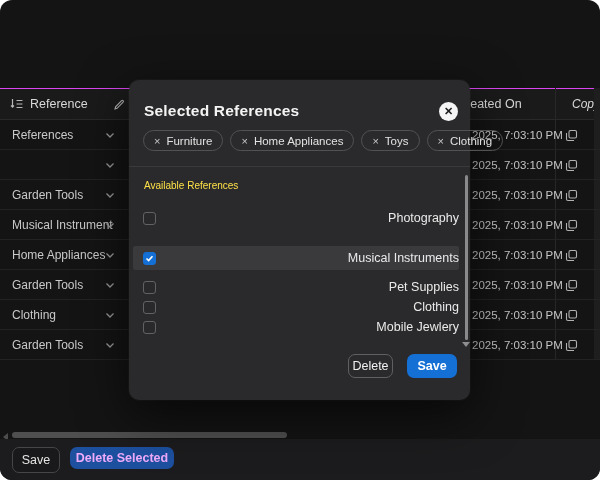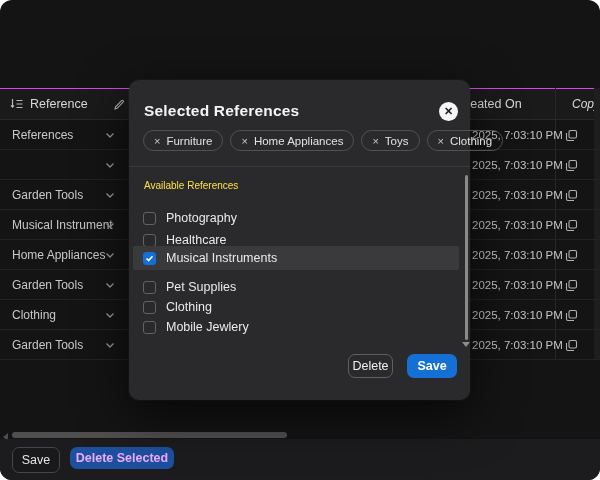--- a/index.html
+++ b/index.html
@@ -35,21 +35,21 @@
     box-shadow:0 14px 50px rgba(0,0,0,0.65), 0 0 0 1px rgba(255,255,255,0.03);z-index:10;}
   .modal-title{position:absolute;left:15px;top:22px;color:#f4f4f4;font-size:15.5px;font-weight:bold;letter-spacing:.2px;}
   .modal-close{position:absolute;left:310px;top:22px;width:19px;height:19px;border-radius:50%;background:#f5f5f5;color:#1c1c1c;
     display:flex;align-items:center;justify-content:center;font-size:11px;font-weight:bold;cursor:pointer;}
   .tags-row{position:absolute;left:14px;top:50px;display:flex;gap:7px;}
   .tag{display:inline-flex;align-items:center;gap:6px;height:21px;padding:0 10px;border:1px solid #525254;border-radius:11px;
     color:#e2e2e2;font-size:11.5px;cursor:pointer;box-sizing:border-box;white-space:nowrap;}
   .tag .x{color:#c9c9c9;font-size:11px;}
   .modal-sep{position:absolute;left:0;top:86px;width:341px;height:1px;background:#3a3a3c;}
   .avail-label{position:absolute;left:15px;top:100px;color:#fde047;font-size:10px;}
-  .opt-row{position:absolute;left:4px;width:326px;height:20px;display:flex;align-items:center;gap:10px;padding-left:10px;box-sizing:border-box;cursor:pointer;}
+  .opt-row{position:absolute;left:4px;width:326px;height:20px;display:flex;align-items:center;gap:10px;padding-left:10px;box-sizing:border-box;cursor:pointer;justify-content:space-between;}
   .opt-row.hl{height:24px;background:#3a3a3d;border-radius:2px;}
   .cbox{width:13px;height:13px;border-radius:3px;border:1px solid #626264;background:#29292b;box-sizing:border-box;flex:0 0 auto;display:flex;align-items:center;justify-content:center;}
   .cbox.checked{background:#1570d6;border-color:#1570d6;}
   .opt-label{color:#eaeaea;font-size:12.5px;}
   .vthumb{position:absolute;left:336px;top:95px;width:3px;height:165px;background:#8a8a8c;border-radius:2px;cursor:pointer;}
   .vthumb-arrow{position:absolute;left:333px;top:262px;width:0;height:0;border-left:4px solid transparent;border-right:4px solid transparent;border-top:5px solid #8e8e90;cursor:pointer;}
   .modal-btn-close{position:absolute;left:219px;top:274px;width:45px;height:24px;background:#2a2a2c;border:1px solid #606062;color:#f0f0f0;}
   .modal-btn-save{position:absolute;left:278px;top:274px;width:50px;height:24px;background:#1570d6;color:#ffffff;font-weight:bold;}
 
   svg{display:block;}
@@ -235,24 +235,20 @@
       </span>
     </div>
 
     <div class="modal-sep"></div>
     <div class="avail-label">Available References</div>
 
     <div class="opt-row" style="top:128px">
       <span class="cbox"></span>
       <span class="opt-label">Photography</span>
     </div>
-    <div class="opt-row" style="top:150px">
-      <span class="cbox"></span>
-      <span class="opt-label">Healthcare</span>
-    </div>
     <div class="opt-row hl" style="top:166px">
       <span class="cbox checked">
         <svg width="9" height="9" viewBox="0 0 9 9" fill="none" stroke="#ffffff" stroke-width="1.6">
             <path d="M1.5 4.5 L3.6 6.6 L7.5 2.2"></path>
           </svg>
       </span>
       <span class="opt-label">Musical Instruments</span>
     </div>
     <div class="opt-row" style="top:197px">
       <span class="cbox"></span>

